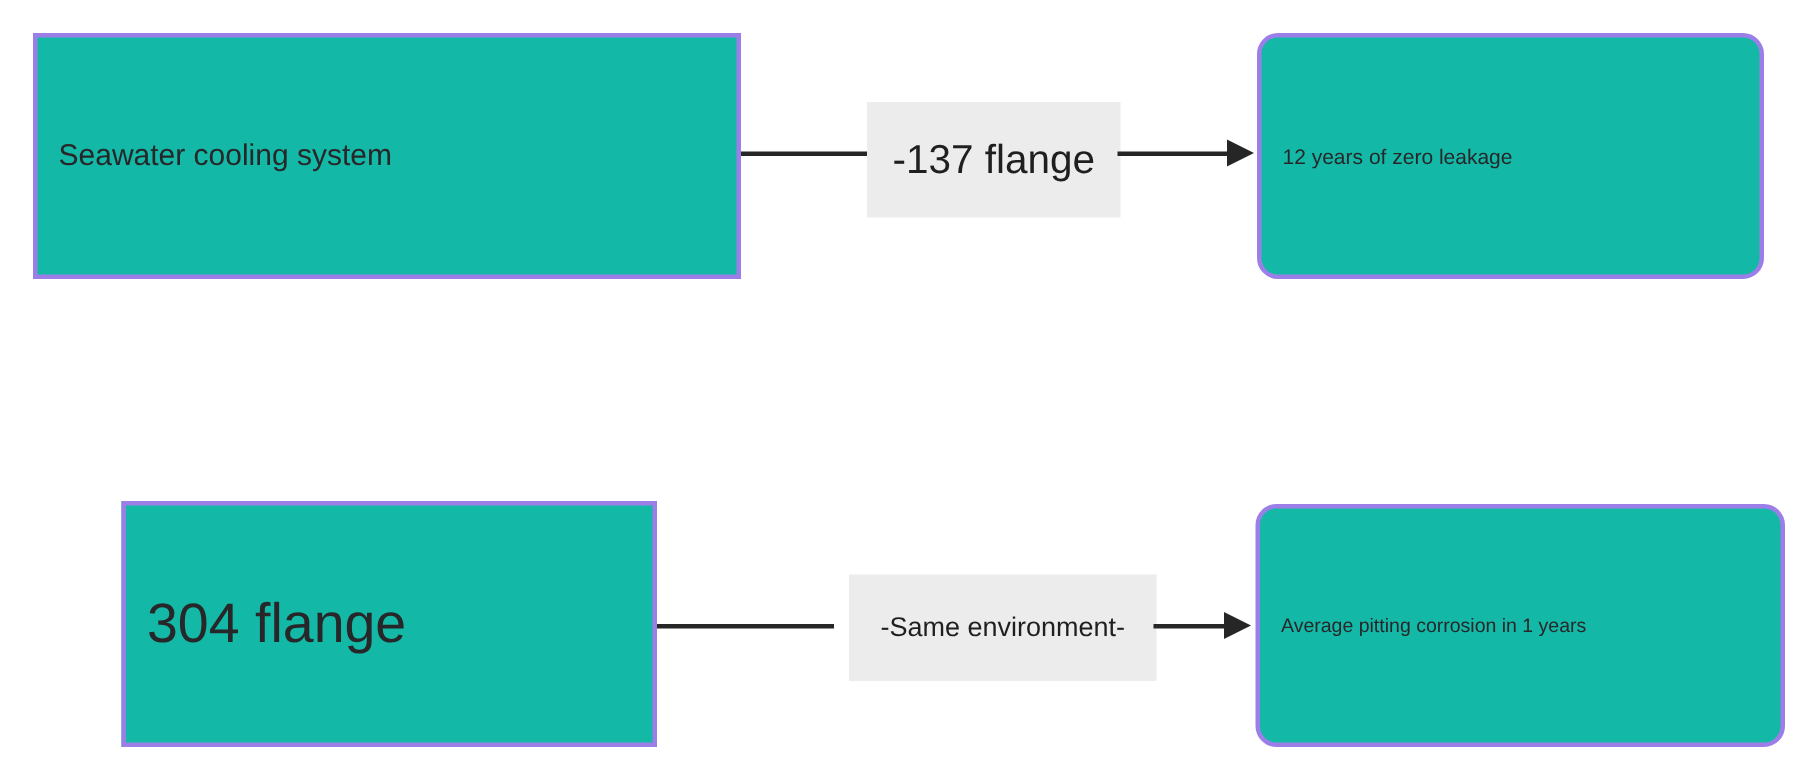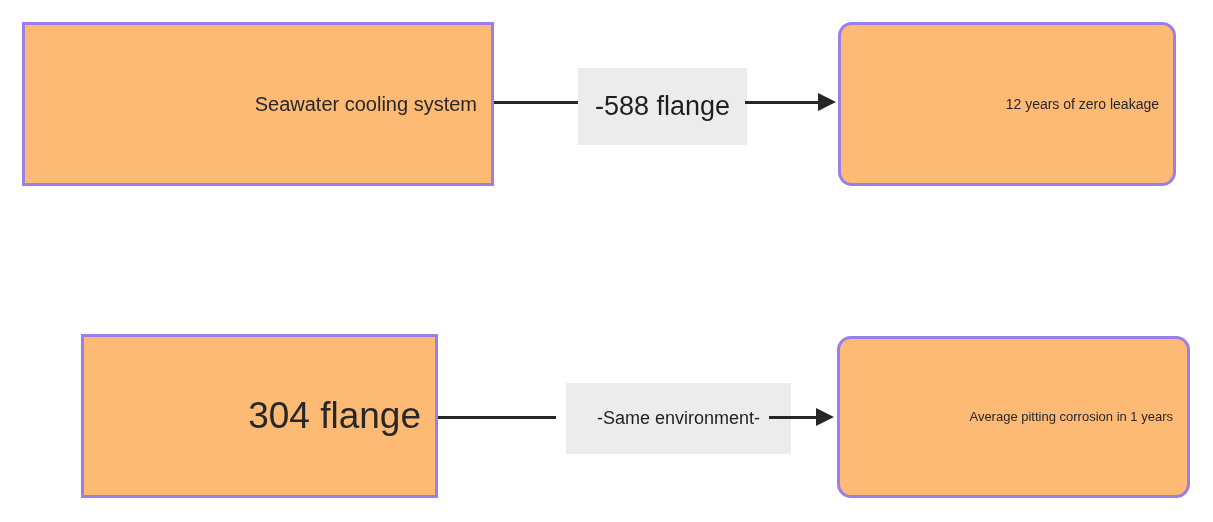--- a/index.html
+++ b/index.html
@@ -17,25 +17,25 @@
     width: 1213px;
     height: 522px;
     background: #ffffff;
     overflow: hidden;
   }
 
   
   .node {
     position: absolute;
     box-sizing: border-box;
-    background: #fdba74;
+    background: #14b8a6;
     border: 3px solid #9b7ee8;
     display: flex;
     align-items: center;
-    justify-content: flex-end;
+    justify-content: flex-start;
     text-align: center;
     color: #27272a;
     line-height: 1.3;
     padding: 6px 14px;
   }
   .node.rounded { border-radius: 14px; }
   .node.sharp   { border-radius: 0; }
 
   .node-label {
     display: block;
@@ -95,37 +95,37 @@
     align-items: center;
     justify-content: center;
     white-space: nowrap;
     text-align: center;
   }
   #edge-label-top {
     left: 578px; top: 68px; width: 169px; height: 77px;
     font-size: 27px;
   }
   #edge-label-bottom {
-    left: 566px; top: 383px; width: 225px; height: 71px;
+    left: 566px; top: 383px; width: 205px; height: 71px;
     font-size: 18px;
   }
 </style>
 </head>
 <body>
 
 <div id="canvas">
 
   <div class="node sharp" id="node-source-top">
     <span class="node-label">Seawater cooling system</span>
   </div>
 
   <div class="edge-line" id="edge-line-top-a"></div>
 
   <div class="edge-label" id="edge-label-top">
-    <span>-588 flange</span>
+    <span>-137 flange</span>
   </div>
 
   <div class="edge-line" id="edge-line-top-b"></div>
 
   <div class="arrowhead" id="arrowhead-top"></div>
 
   <div class="node rounded" id="node-result-top">
     <span class="node-label">12 years of zero leakage</span>
   </div>
 

